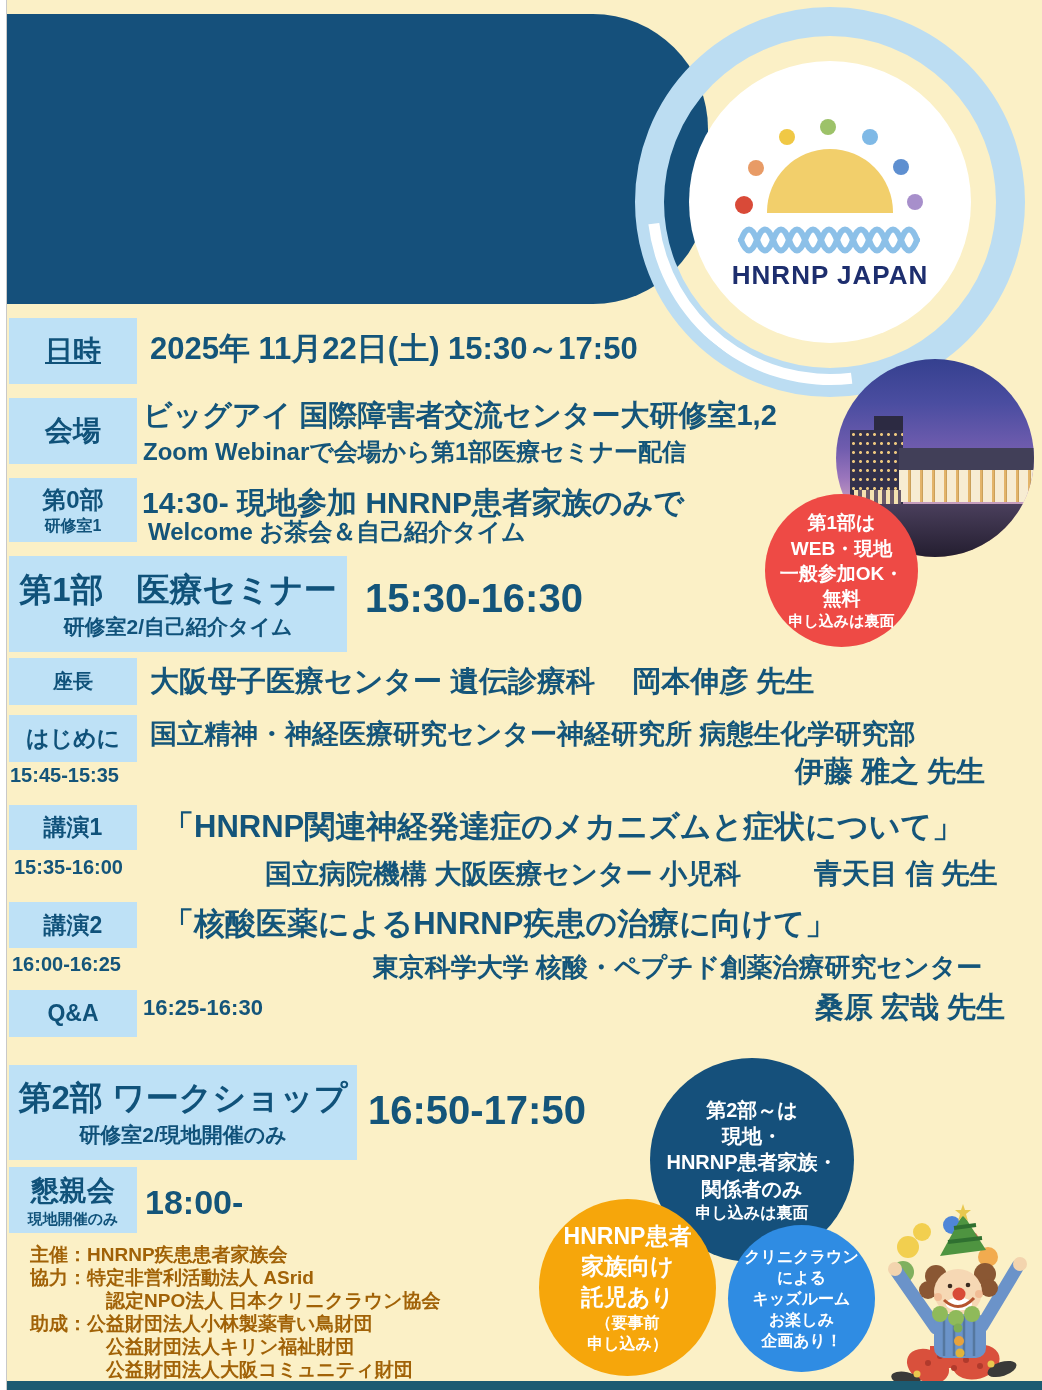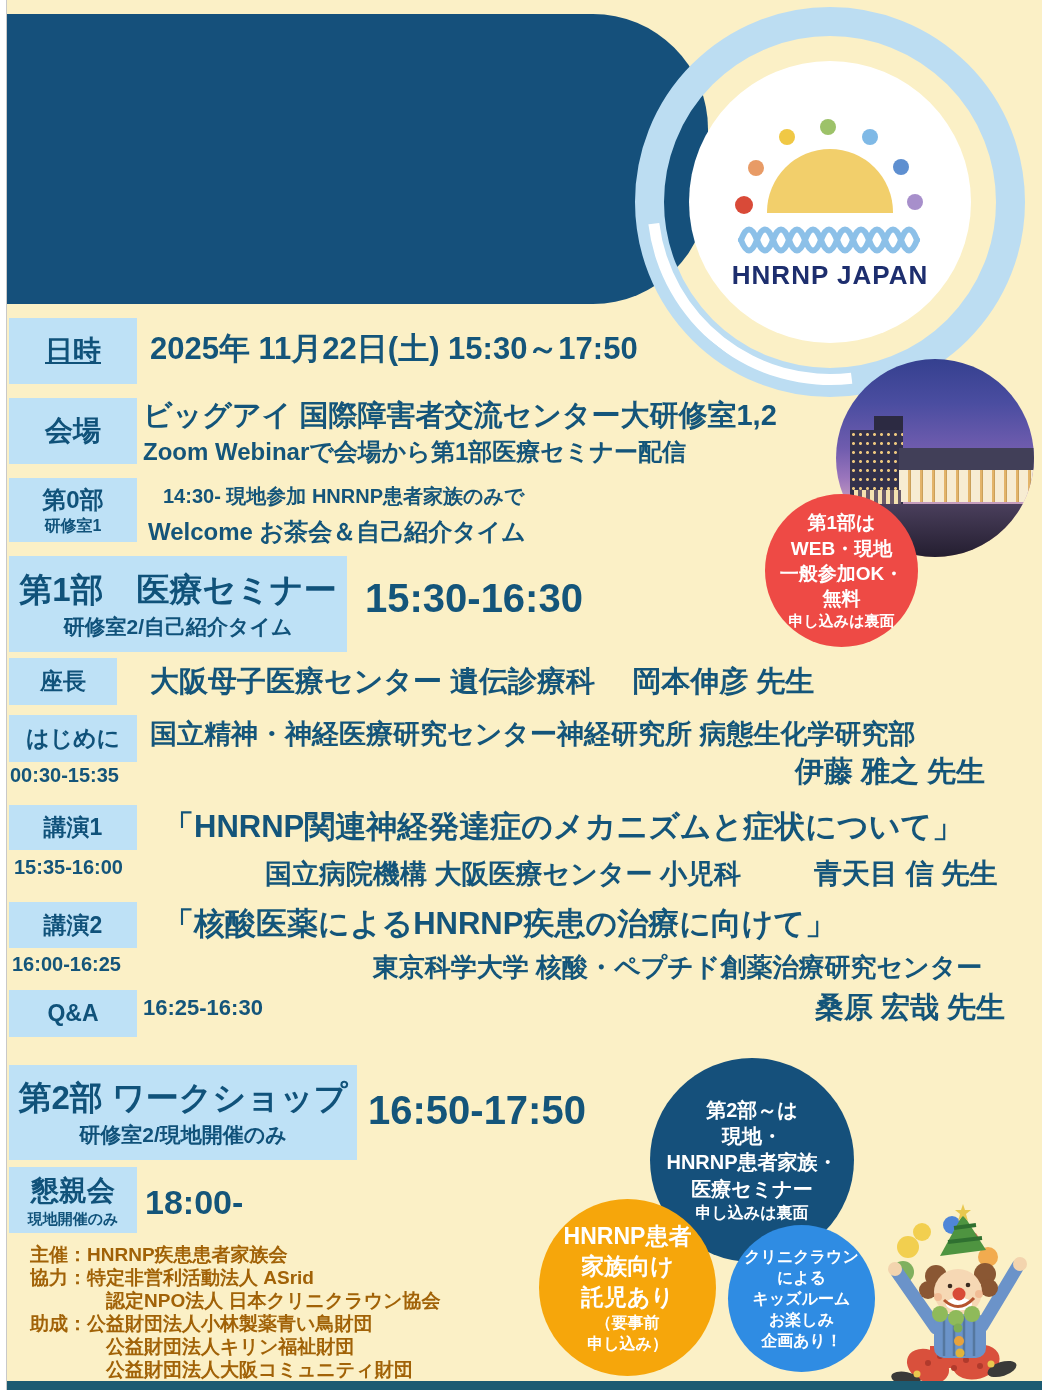--- a/index.html
+++ b/index.html
@@ -63,26 +63,26 @@
   .lbl{background:#BEE1F6;color:#10527A;display:flex;flex-direction:column;justify-content:center;align-items:center;z-index:2;}
   .lbl .sub{font-size:16px;}
   .t{color:#14557A;}
 
   .box-datetime{left:9px;top:318px;width:128px;height:66px;font-size:28px;text-decoration:underline;}
   .val-datetime{left:150px;top:328px;font-size:31px;}
   .box-venue{left:9px;top:398px;width:128px;height:66px;font-size:28px;}
   .venue1{left:143px;top:396px;font-size:29px;}
   .venue2{left:143px;top:436px;font-size:24px;}
   .box-part0{left:9px;top:478px;width:128px;height:64px;font-size:24px;}
-  .part0-1{left:163px;top:483px;font-size:20px;}
+  .part0-1{left:142px;top:483px;font-size:30px;}
   .part0-2{left:148px;top:516px;font-size:24px;}
   .box-part1{left:9px;top:556px;width:338px;height:96px;font-size:33px;}
   .box-part1 .sub{font-size:21px;}
   .time-part1{left:365px;top:576px;font-size:40px;}
-  .box-chair{left:9px;top:658px;width:108px;height:47px;font-size:23px;}
+  .box-chair{left:9px;top:658px;width:128px;height:47px;font-size:20px;}
   .val-chair{left:150px;top:662px;font-size:29px;}
   .box-intro{left:9px;top:715px;width:128px;height:47px;font-size:23px;}
   .time-intro{left:10px;top:764px;width:135px;font-size:20px;}
   .intro1{left:150px;top:716px;font-size:27px;}
   .intro-speaker{left:600px;top:752px;width:385px;text-align:right;font-size:29px;}
   .box-lec1{left:9px;top:805px;width:128px;height:45px;font-size:23px;}
   .time-lec1{left:14px;top:856px;width:135px;font-size:20px;}
   .lec1-title{left:163px;top:806px;font-size:31px;}
   .lec1-affil{left:265px;top:856px;font-size:27px;}
   .lec1-speaker{left:814px;top:855px;width:235px;text-align:left;font-size:28px;}
@@ -170,21 +170,21 @@
   <div class="abs lbl box-part1">
     <div>第1部　医療セミナー</div>
     <div class="sub">研修室2/自己紹介タイム</div>
   </div>
   <div class="abs t time-part1">15:30-16:30</div>
 
   <div class="abs lbl box-chair">座長</div>
   <div class="abs t val-chair">大阪母子医療センター 遺伝診療科　 岡本伸彦 先生</div>
 
   <div class="abs lbl box-intro">はじめに</div>
-  <div class="abs t time-intro">00:30-15:35</div>
+  <div class="abs t time-intro">15:45-15:35</div>
   <div class="abs t intro1">国立精神・神経医療研究センター神経研究所 病態生化学研究部</div>
   <div class="abs t intro-speaker">伊藤 雅之 先生</div>
 
   <div class="abs lbl box-lec1">講演1</div>
   <div class="abs t time-lec1">15:35-16:00</div>
   <div class="abs t lec1-title">「HNRNP関連神経発達症のメカニズムと症状について」</div>
   <div class="abs t lec1-affil">国立病院機構 大阪医療センター 小児科</div>
   <div class="abs t lec1-speaker">青天目 信 先生</div>
 
   <div class="abs lbl box-lec2">講演2</div>
@@ -205,21 +205,21 @@
   <div class="abs lbl box-party">
     <div>懇親会</div>
     <div class="sub">現地開催のみ</div>
   </div>
   <div class="abs t time-party">18:00-</div>
 
   <div class="abs badge badge-navy">
     <div>第2部～は</div>
     <div>現地・</div>
     <div>HNRNP患者家族・</div>
-    <div>医療セミナー</div>
+    <div>関係者のみ</div>
     <div class="small">申し込みは裏面</div>
   </div>
   <div class="abs badge badge-orange">
     <div>HNRNP患者</div>
     <div>家族向け</div>
     <div>託児あり</div>
     <div class="small">（要事前</div>
     <div class="small">申し込み）</div>
   </div>
   <div class="abs badge badge-blue">

